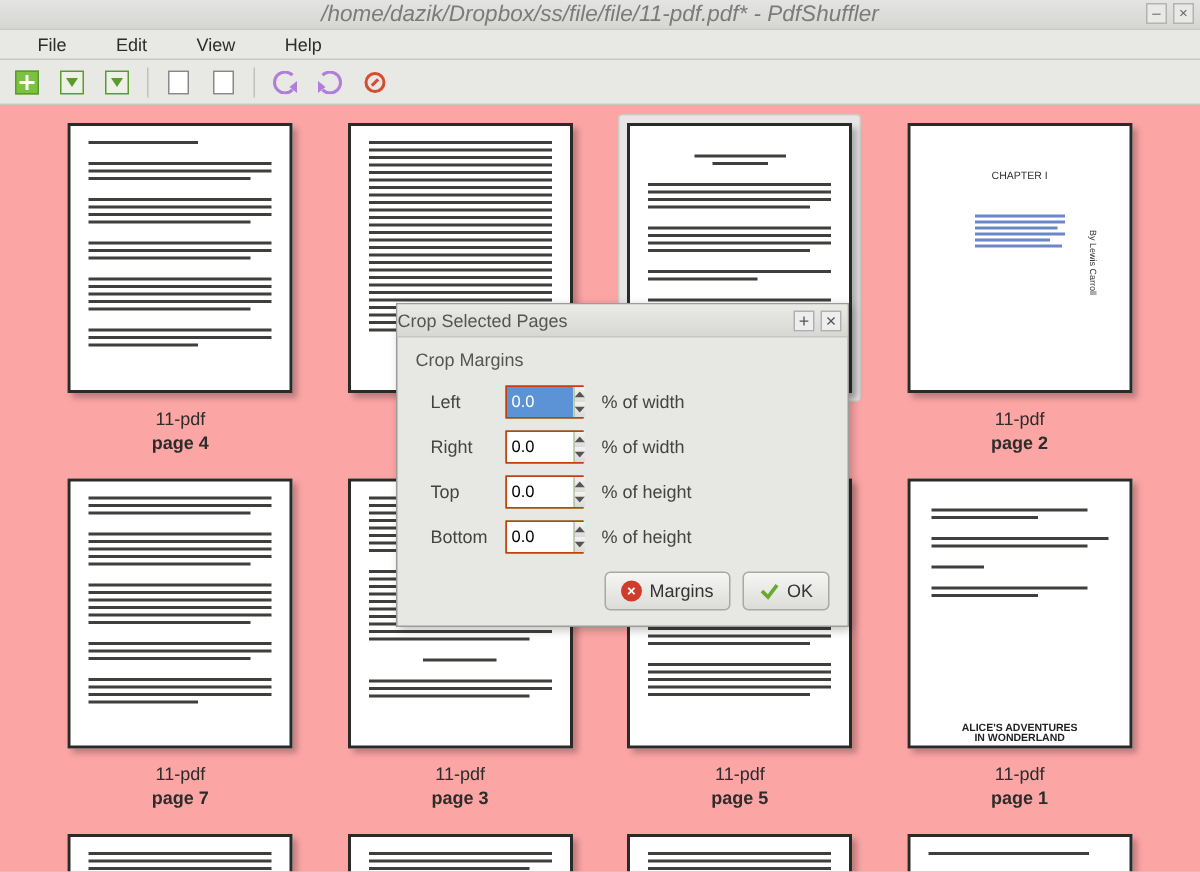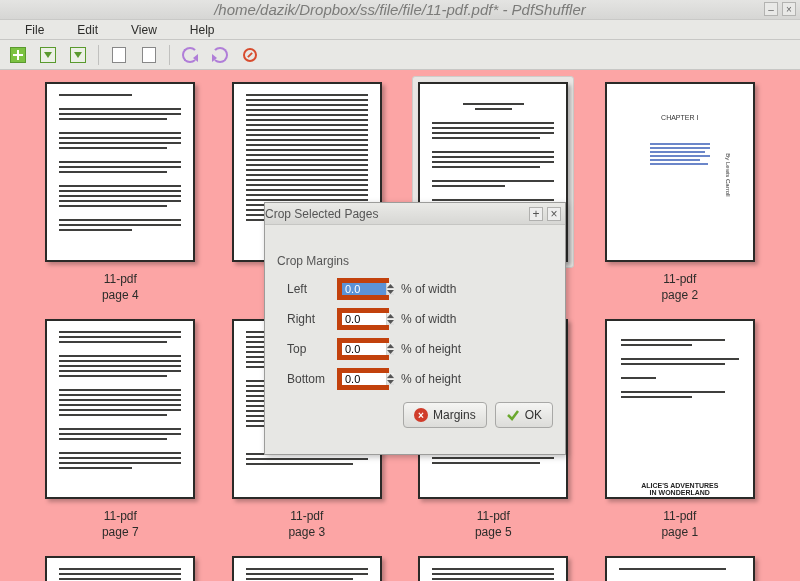--- a/index.html
+++ b/index.html
@@ -36,35 +36,35 @@
 .viewport { position:absolute; top:70px; left:0; right:0; bottom:0; background:#fca5a5; overflow:hidden; padding:6px;}
 .grid { display:grid; grid-template-columns: repeat(4, 1fr); column-gap:18px; row-gap:10px; padding:0 30px;}
 .cell { display:flex; flex-direction:column; align-items:center;}
 .thumb-wrap { padding:6px; }
 .cell.selected .thumb-wrap { background:#e8e6e4; border:1px solid #cfcdca; border-radius:3px; padding:5px;}
 .thumb { width:150px; height:180px; background:#fff; border:2px solid #2a2a28; box-shadow:3px 3px 4px rgba(0,0,0,.25); position:relative; padding:10px 12px; overflow:hidden;}
 .lines { display:flex; flex-direction:column; gap:3px;}
 .line { height:2px; background:#3f3f3d;}
 .line.s{width:60%;}.line.m{width:88%;}.line.f{width:100%;}.line.gap{height:6px;background:none;}
 .caption { text-align:center; font-size:12px; color:#2c2c2a; margin-top:4px; line-height:1.3;}
-.caption b{font-weight:normal;}
+.caption b{font-weight:bold;}
 .row3 .thumb{height:50px;}
 
 
 .dialog { position:absolute; left:264px; top:202px; width:302px; background:#e7e7e4; border:1px solid #9c9c9a; box-shadow:2px 2px 6px rgba(0,0,0,.25);}
 .dlg-title { height:22px; background:linear-gradient(#eaeae7,#d7d7d4); display:flex; align-items:center; position:relative; border-bottom:1px solid #c6c6c3;}
 .dlg-title span{font-size:12px;color:#555;}
 .dlg-title .dlgbtns{position:absolute;right:4px;display:flex;gap:4px;}
 .dlgwin{width:14px;height:14px;border:1px solid #b0b0ae;background:#eee;display:flex;align-items:center;justify-content:center;font-size:11px;color:#666;}
-.dlg-body{padding:8px 12px 26px;margin-top:21px;}
+.dlg-body{padding:8px 12px 10px;}
 .section-lbl{font-size:12px;color:#555;margin-bottom:6px;}
 .row{display:flex;align-items:center;height:30px;}
 .row .lbl{width:60px;font-size:12px;color:#444;padding-left:10px;}
 .row .unit{font-size:12px;color:#444;margin-left:12px;}
-.spin{display:flex;width:52px;height:22px;border:5px solid #c2410c;background:#4d7c0f;}
+.spin{display:flex;width:52px;height:22px;border:1px solid #c2410c;background:#4d7c0f;}
 .spin input{width:44px;border:none;font-size:11px;padding:0 3px;text-align:left;outline:none;background:#fff;}
 .spin input.sel{background:#5c93d6;color:#fff;}
 .spin .arrows{width:15px;display:flex;flex-direction:column;border-left:1px solid #cfcfcd;}
 .spin .arr{flex:1;background:linear-gradient(#f2f2f0,#dadad8);display:flex;align-items:center;justify-content:center;}
 .spin .arr svg{width:7px;height:4px;}
 .dlg-foot{display:flex;justify-content:flex-end;gap:8px;padding-top:8px;}
 .btn{height:26px;padding:0 10px;border:1px solid #a8a8a6;border-radius:4px;background:linear-gradient(#f5f5f3,#dcdcd9);font-size:12px;color:#333;display:flex;align-items:center;gap:5px;}
 .ic-cancel{width:14px;height:14px;border-radius:50%;background:#d03c2a;display:inline-flex;align-items:center;justify-content:center;color:#fff;font-size:10px;font-weight:bold;}
 .ic-ok{width:14px;height:14px;display:inline-flex;align-items:center;justify-content:center;}
 .ic-ok svg{width:14px;height:14px;}

